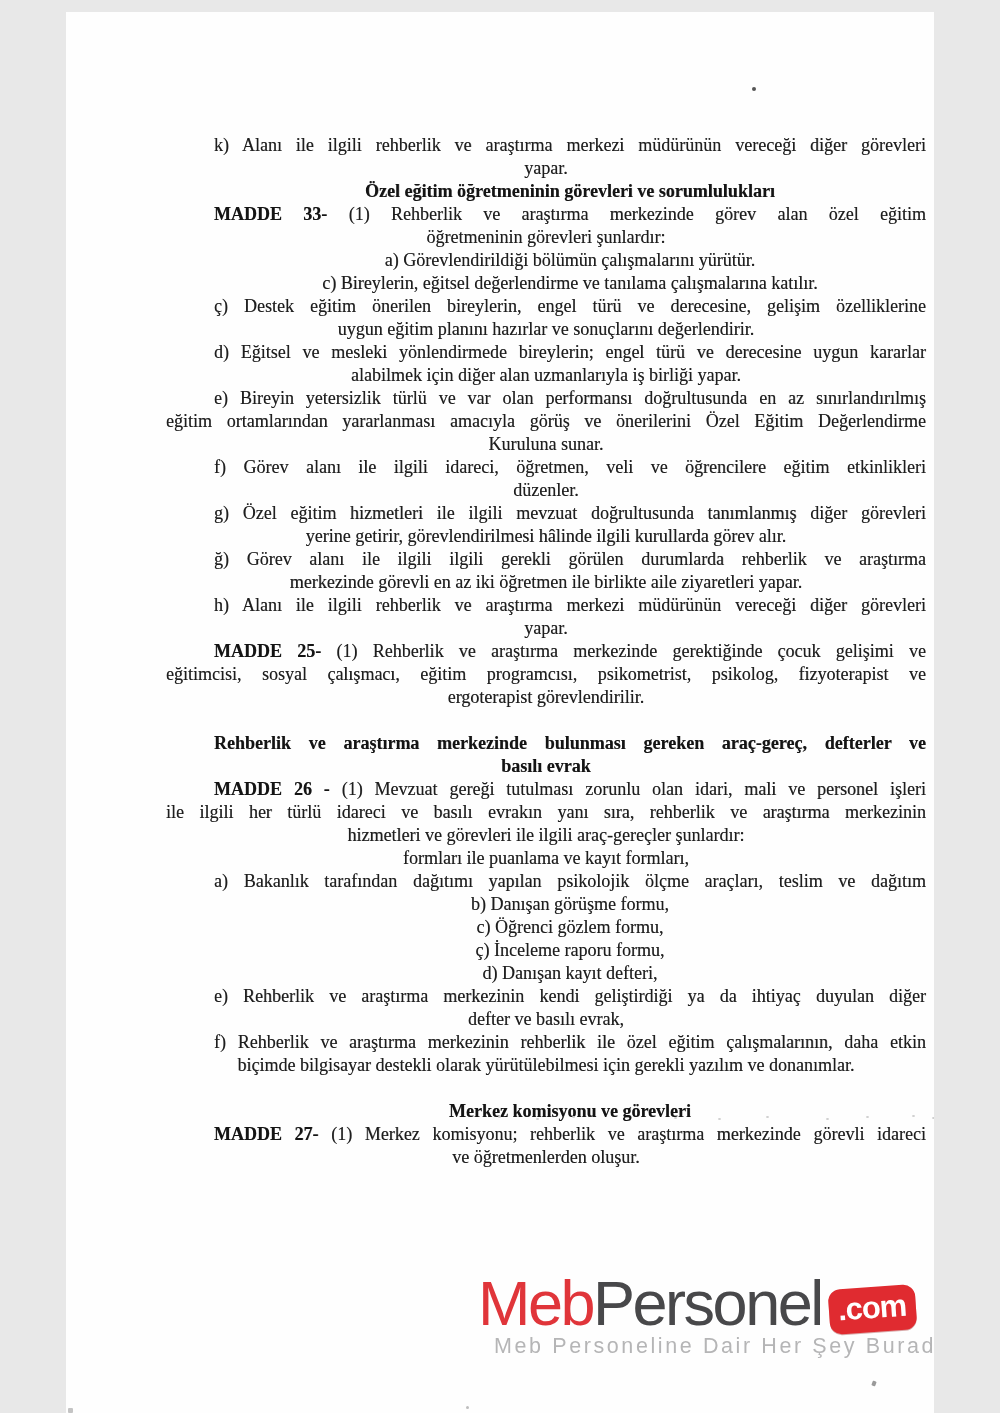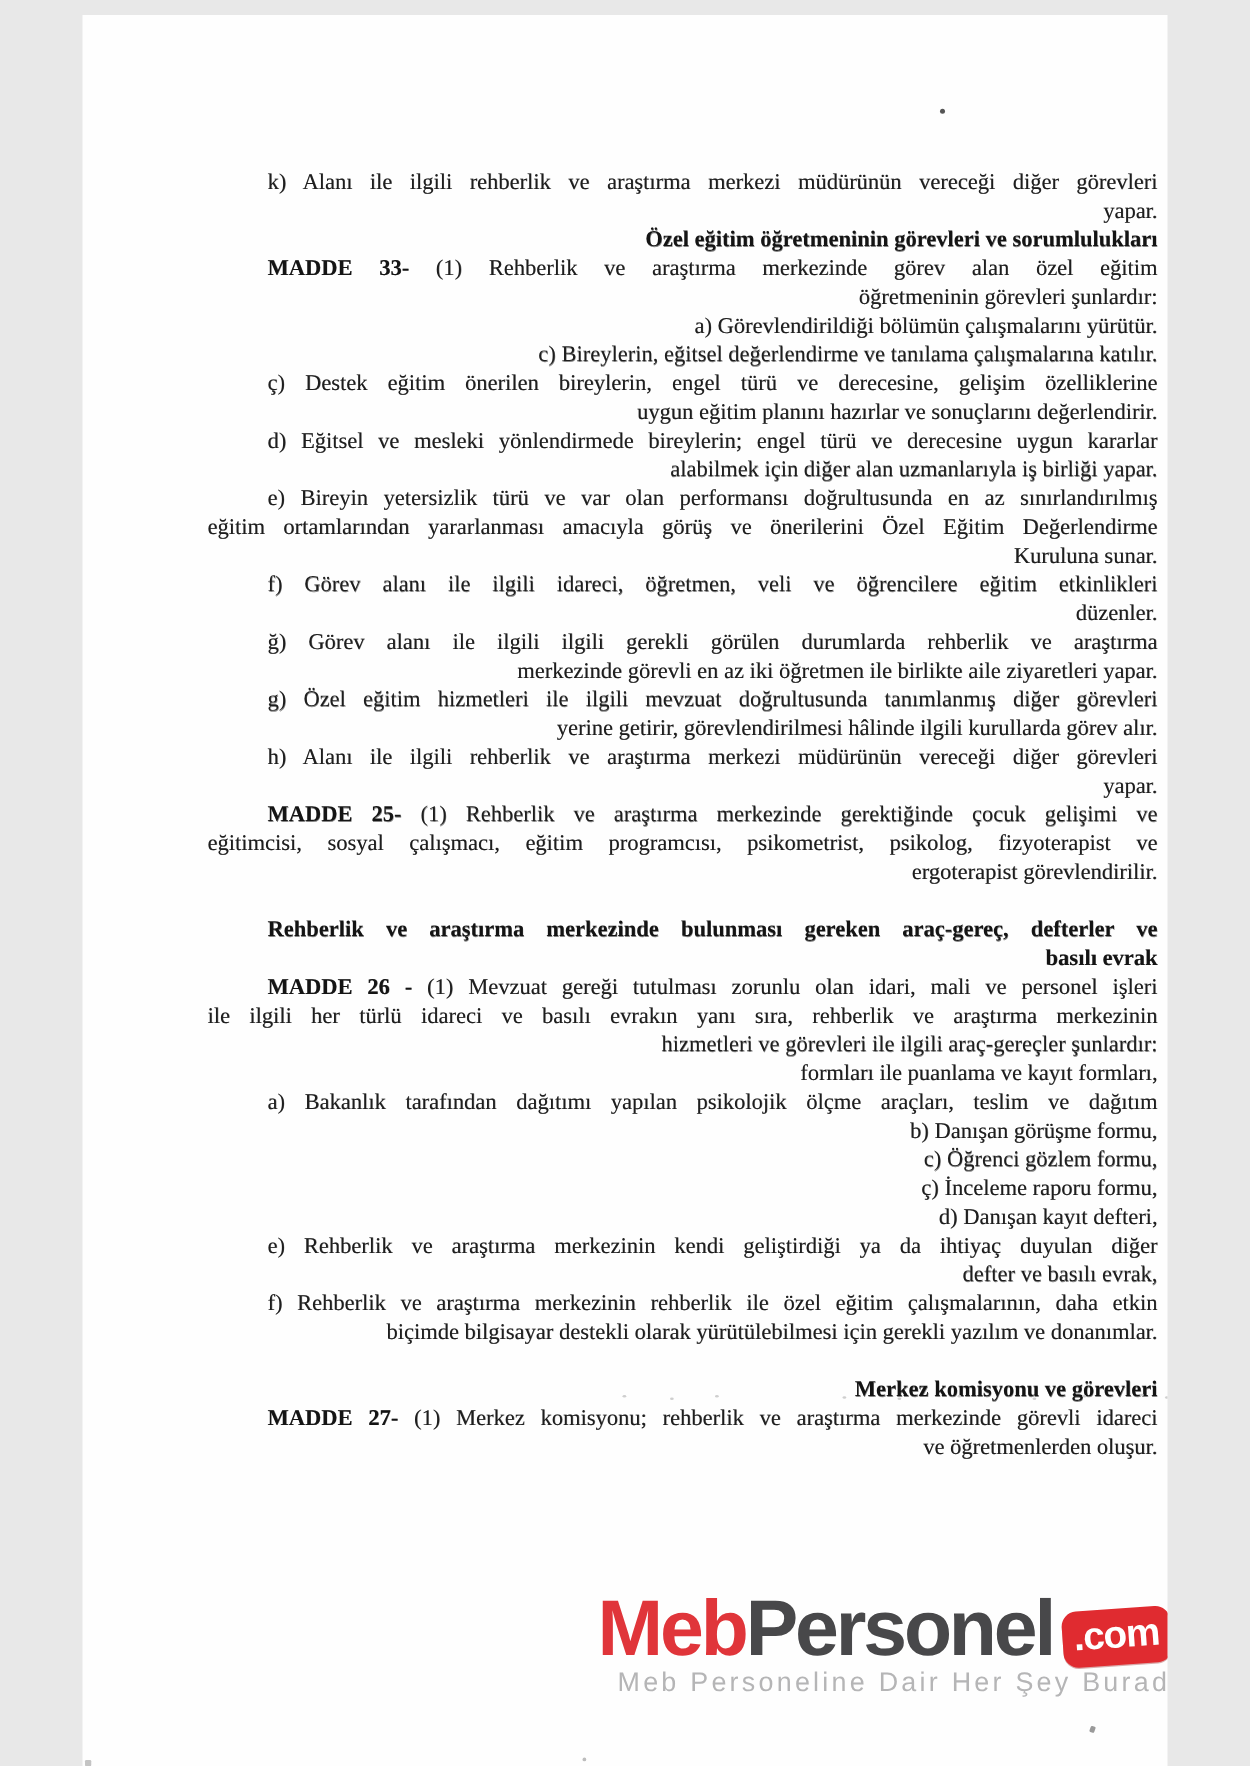--- a/index.html
+++ b/index.html
@@ -16,39 +16,39 @@
     left:100px;top:122px;width:760px;
     color:#1e1e1e;
     font-size:18px;
     text-shadow:0.3px 0.3px 0.5px rgba(35,35,35,0.55);
   }
   .para{margin:0;}
   .para.gap{margin-top:23px;}
   .line{
     line-height:23px;
     white-space:nowrap;
-    text-align:right;
+    text-align:center;
   }
   .line.first{padding-left:48px;}
   .line.jfull{
     white-space:normal;
     text-align:justify;
     text-align-last:justify;
   }
   .heading .line{font-weight:bold;color:#141414;}
   b{font-weight:bold;color:#141414;}
 
   
   .watermark{
     position:absolute;left:412px;top:1261px;width:520px;
     font-family:"Liberation Sans","DejaVu Sans",sans-serif;
   }
   .wm-brand{display:flex;align-items:flex-start;}
   .wm-word{
-    font-weight:bold;font-size:63px;line-height:60px;letter-spacing:-2.5px;
+    font-weight:normal;font-size:63px;line-height:60px;letter-spacing:-2.5px;
     white-space:nowrap;
   }
   .wm-meb{color:#e0353a;}
   .wm-personel{color:#48484a;}
   .wm-badge{
     display:inline-block;
     margin-left:7px;margin-top:14px;
     background:#e02b30;
     color:#ffffff;
     font-weight:bold;font-size:31px;line-height:31px;letter-spacing:-1px;
@@ -113,35 +113,35 @@
       </div>
       <div class="para body">
         <div class="line first jfull">ç) Destek eğitim önerilen bireylerin, engel türü ve derecesine, gelişim özelliklerine</div>
         <div class="line">uygun eğitim planını hazırlar ve sonuçlarını değerlendirir.</div>
       </div>
       <div class="para body">
         <div class="line first jfull">d) Eğitsel ve mesleki yönlendirmede bireylerin; engel türü ve derecesine uygun kararlar</div>
         <div class="line">alabilmek için diğer alan uzmanlarıyla iş birliği yapar.</div>
       </div>
       <div class="para body">
-        <div class="line first jfull">e) Bireyin yetersizlik türü ve var olan performansı doğrultusunda en az sınırlandırılmış</div>
+        <div class="line first jfull">e) Bireyin yetersizlik türlü ve var olan performansı doğrultusunda en az sınırlandırılmış</div>
         <div class="line jfull">eğitim ortamlarından yararlanması amacıyla görüş ve önerilerini Özel Eğitim Değerlendirme</div>
         <div class="line">Kuruluna sunar.</div>
       </div>
       <div class="para body">
         <div class="line first jfull">f) Görev alanı ile ilgili idareci, öğretmen, veli ve öğrencilere eğitim etkinlikleri</div>
         <div class="line">düzenler.</div>
       </div>
       <div class="para body">
+        <div class="line first jfull">g) Özel eğitim hizmetleri ile ilgili mevzuat doğrultusunda tanımlanmış diğer görevleri</div>
+        <div class="line">yerine getirir, görevlendirilmesi hâlinde ilgili kurullarda görev alır.</div>
+      </div>
+      <div class="para body">
         <div class="line first jfull">ğ) Görev alanı ile ilgili ilgili gerekli görülen durumlarda rehberlik ve araştırma</div>
         <div class="line">merkezinde görevli en az iki öğretmen ile birlikte aile ziyaretleri yapar.</div>
-      </div>
-      <div class="para body">
-        <div class="line first jfull">g) Özel eğitim hizmetleri ile ilgili mevzuat doğrultusunda tanımlanmış diğer görevleri</div>
-        <div class="line">yerine getirir, görevlendirilmesi hâlinde ilgili kurullarda görev alır.</div>
       </div>
       <div class="para body">
         <div class="line first jfull">h) Alanı ile ilgili rehberlik ve araştırma merkezi müdürünün vereceği diğer görevleri</div>
         <div class="line">yapar.</div>
       </div>
       <div class="para body">
         <div class="line first jfull"><b>MADDE 25-</b> (1) Rehberlik ve araştırma merkezinde gerektiğinde çocuk gelişimi ve</div>
         <div class="line jfull">eğitimcisi, sosyal çalışmacı, eğitim programcısı, psikometrist, psikolog, fizyoterapist ve</div>
         <div class="line">ergoterapist görevlendirilir.</div>
       </div>

